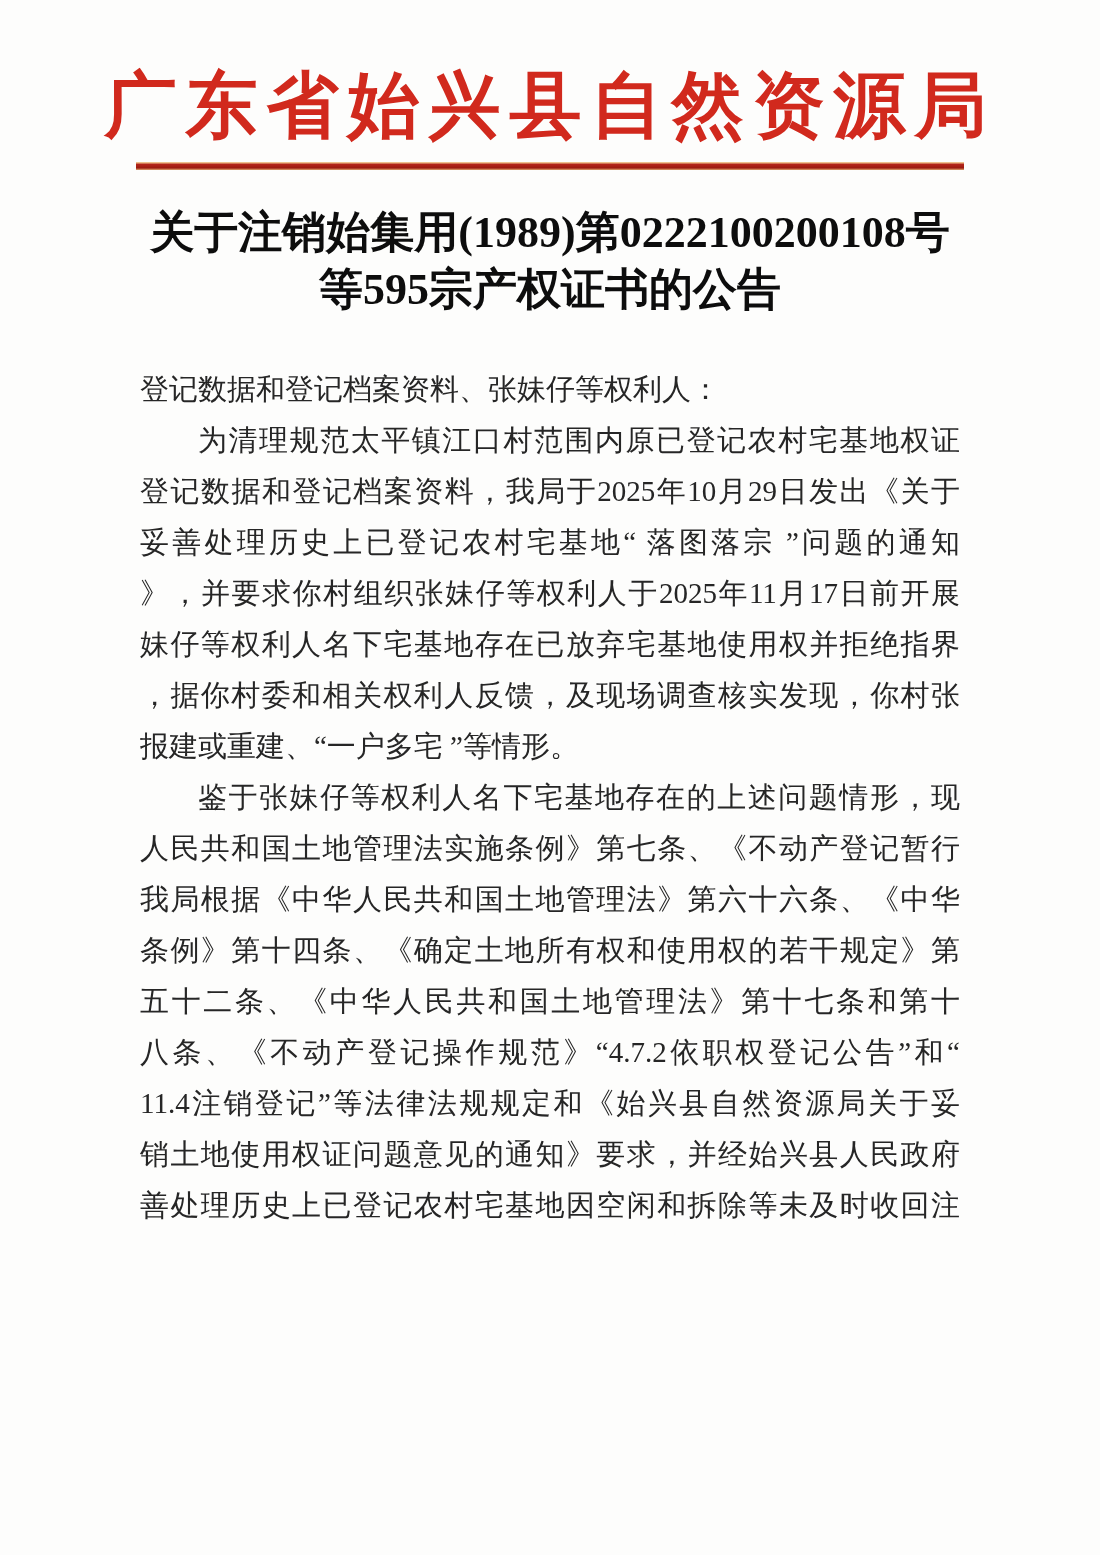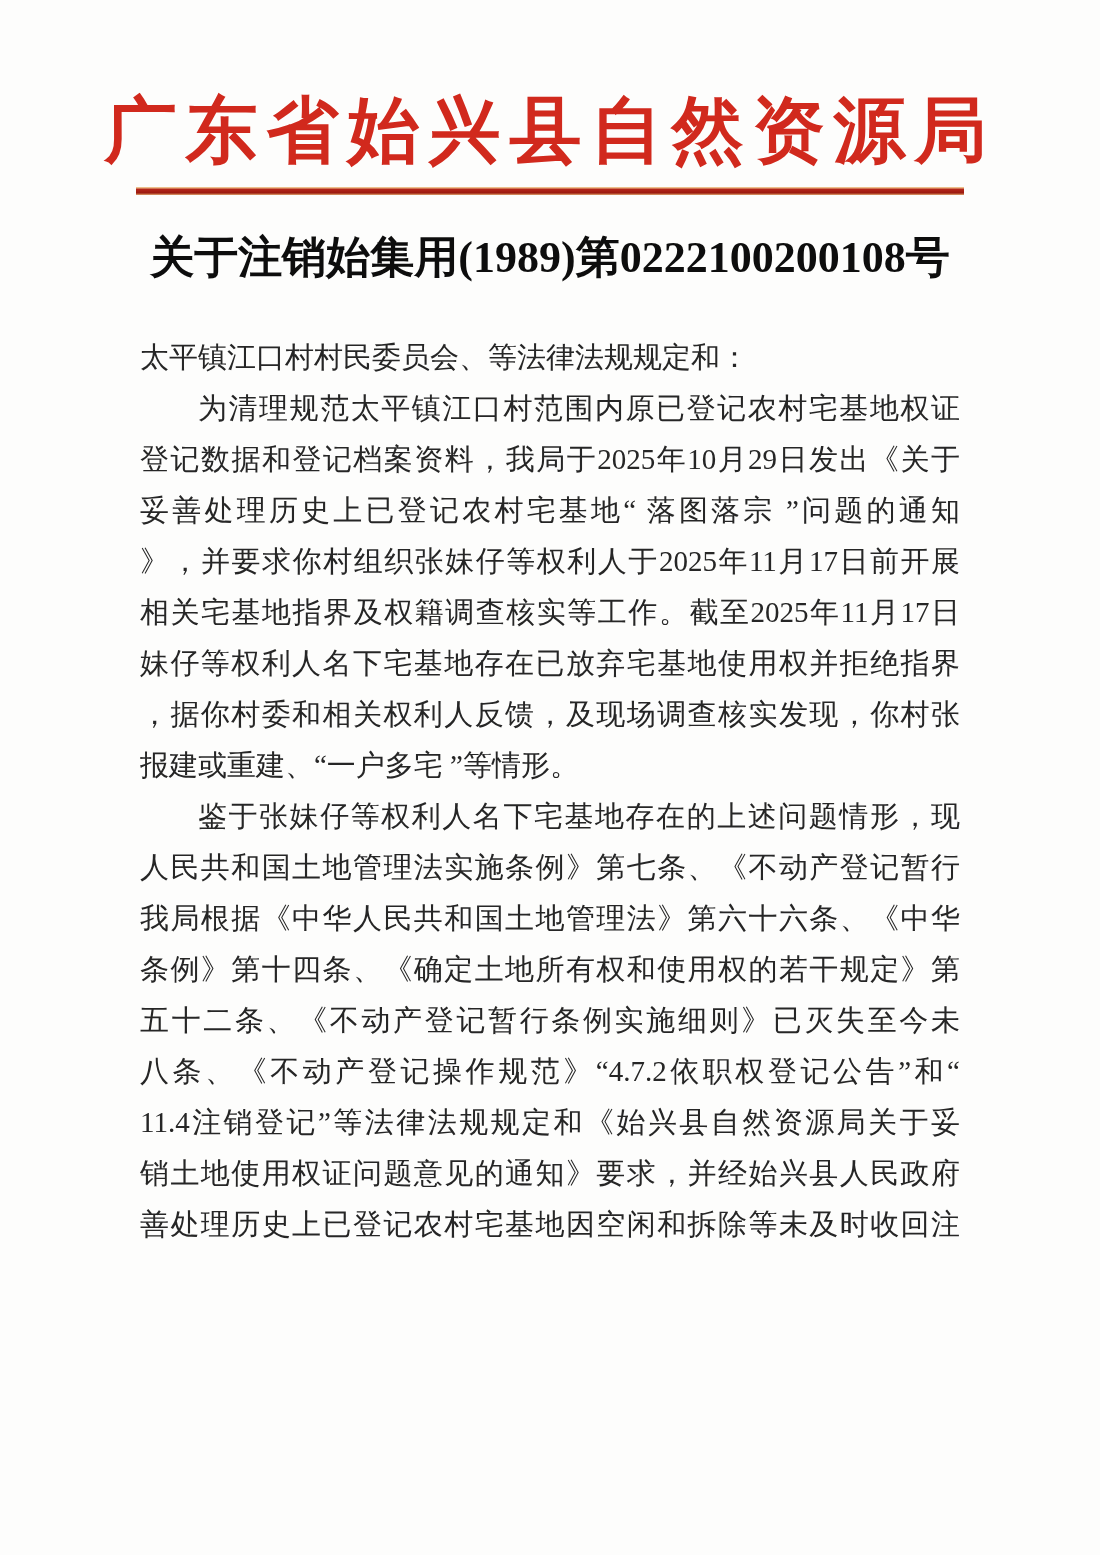--- a/index.html
+++ b/index.html
@@ -10,21 +10,21 @@
   .page {
     position: relative;
     width: 1100px;
     height: 1555px;
     margin: 0 auto;
     background: var(--page_bg, #fdfdfc);
     overflow: hidden;
     font-family: "Liberation Serif", "DejaVu Serif", serif;
   }
   .letterhead {
-    margin-top: 89px;
+    margin-top: 64px;
     text-align: center;
     font-size: 72px;
     line-height: 84px;
     font-weight: 700;
     letter-spacing: 9px;
     color: var(--letterhead_red, #d1291d);
     white-space: nowrap;
   }
   .letterhead-rule {
     width: 828px;
@@ -77,38 +77,38 @@
 
 <div class="page">
 
   <header>
     <div class="letterhead">广东省始兴县自然资源局</div>
     <div class="letterhead-rule"></div>
   </header>
 
   <h1 class="doc-title">
     <span class="title-line">关于注销始集用(1989)第0222100200108号</span>
+    <span class="title-line">等595宗产权证书的公告</span>
   </h1>
 
   <div class="doc-body">
-    <div class="doc-line salutation">太平镇江口村村民委员会、等法律法规规定和：</div>
+    <div class="doc-line salutation">登记数据和登记档案资料、张妹仔等权利人：</div>
     <div id="paragraphs">
         <div class="doc-line indent">为清理规范太平镇江口村范围内原已登记农村宅基地权证</div>
         <div class="doc-line">登记数据和登记档案资料，我局于2025年10月29日发出《关于</div>
         <div class="doc-line">妥善处理历史上已登记农村宅基地“ 落图落宗 ”问题的通知</div>
         <div class="doc-line">》，并要求你村组织张妹仔等权利人于2025年11月17日前开展</div>
-        <div class="doc-line">相关宅基地指界及权籍调查核实等工作。截至2025年11月17日</div>
         <div class="doc-line">妹仔等权利人名下宅基地存在已放弃宅基地使用权并拒绝指界</div>
         <div class="doc-line">，据你村委和相关权利人反馈，及现场调查核实发现，你村张</div>
         <div class="doc-line end">报建或重建、“一户多宅 ”等情形。</div>
         <div class="doc-line indent">鉴于张妹仔等权利人名下宅基地存在的上述问题情形，现</div>
         <div class="doc-line">人民共和国土地管理法实施条例》第七条、《不动产登记暂行</div>
         <div class="doc-line">我局根据《中华人民共和国土地管理法》第六十六条、《中华</div>
         <div class="doc-line">条例》第十四条、《确定土地所有权和使用权的若干规定》第</div>
-        <div class="doc-line">五十二条、《不动产登记暂行条例实施细则》已灭失至今未</div>
+        <div class="doc-line">五十二条、《中华人民共和国土地管理法》第十七条和第十</div>
         <div class="doc-line">八条、《不动产登记操作规范》“4.7.2依职权登记公告”和“</div>
         <div class="doc-line">11.4注销登记”等法律法规规定和《始兴县自然资源局关于妥</div>
         <div class="doc-line">销土地使用权证问题意见的通知》要求，并经始兴县人民政府</div>
         <div class="doc-line">善处理历史上已登记农村宅基地因空闲和拆除等未及时收回注</div>
       </div>
   </div>
 
 </div>
 
 </body></html>

